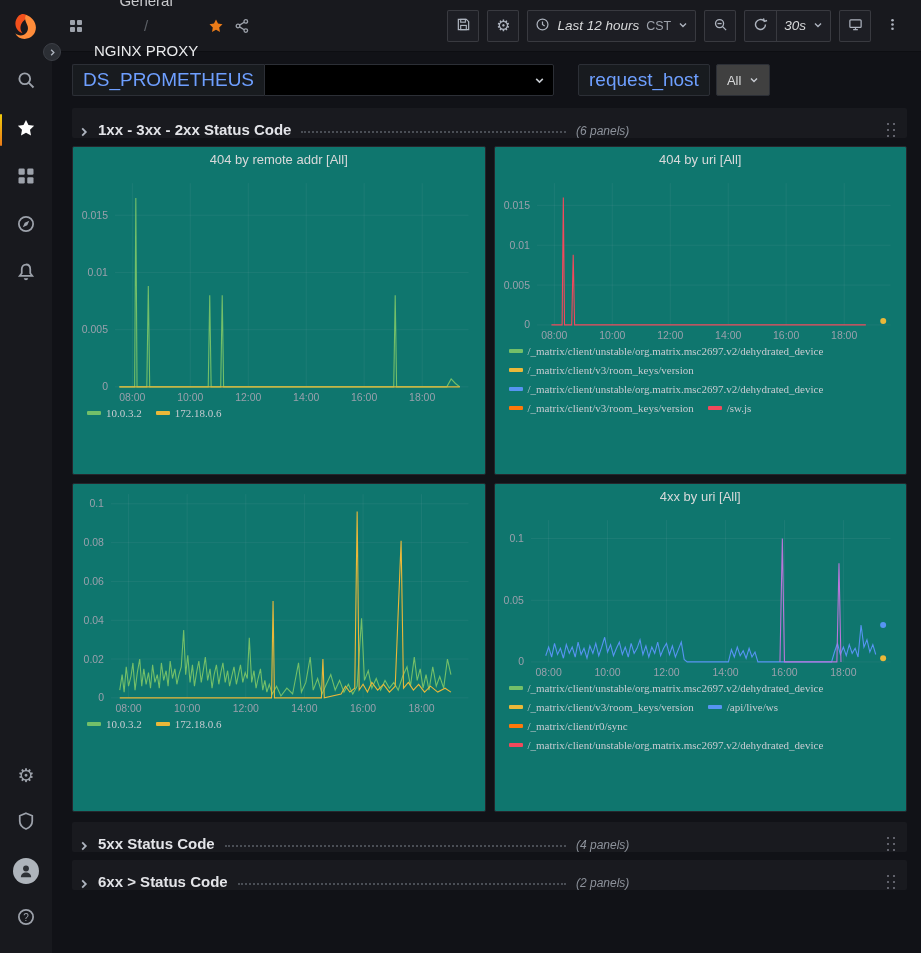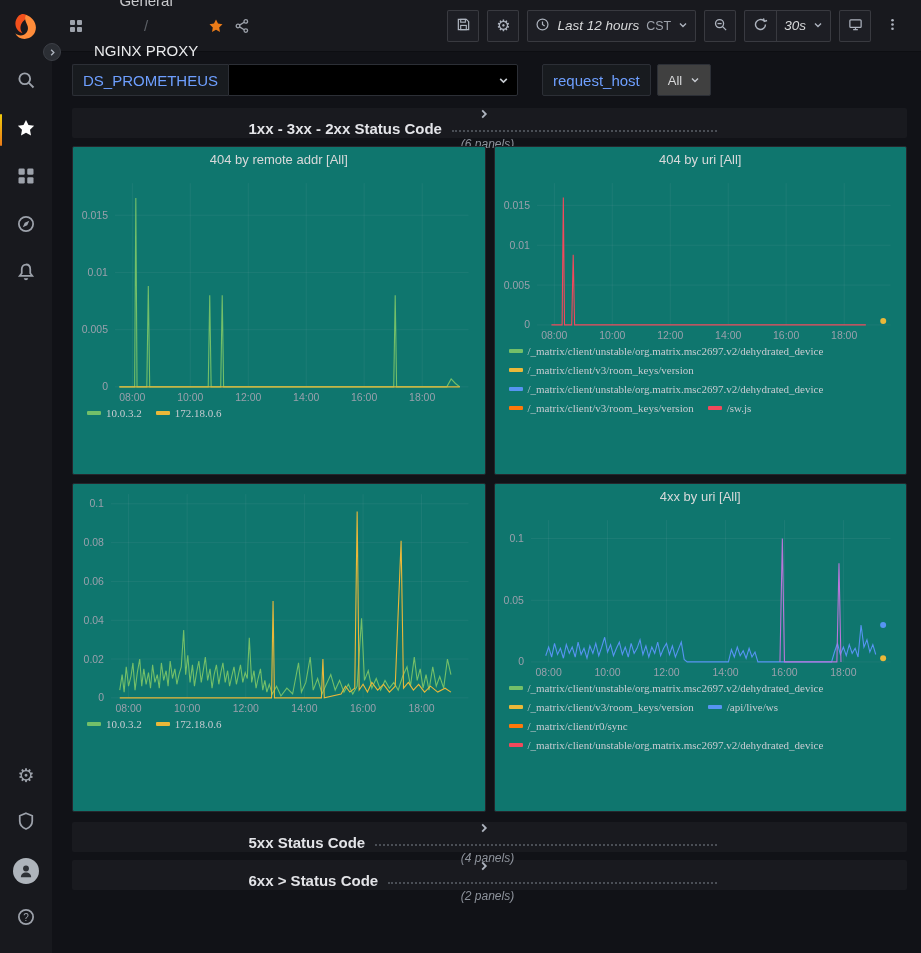--- a/index.html
+++ b/index.html
@@ -44,34 +44,34 @@
   .btn-group { display:inline-flex; }
   .btn-group .nbtn:first-child { border-radius:2px 0 0 2px; border-right:0; }
   .btn-group .nbtn:last-child { border-radius:0 2px 2px 0; }
 
   
   .scroll { flex:1; padding:12px 14px 0 20px; overflow:hidden; }
 
   
   .varrow { display:flex; align-items:center; margin-bottom:12px; }
   .varlabel { height:32px; display:flex; align-items:center; padding:0 10px; background:#181b1f;
-    border:1px solid #2c2f36; color:#6e9fff; font-size:15px; cursor:pointer; white-space:nowrap; }
+    border:1px solid #2c2f36; color:#6e9fff; font-size:19px; cursor:pointer; white-space:nowrap; }
   .varlabel.joined { border-radius:2px 0 0 2px; border-right:0; }
   .varlabel.alone { border-radius:2px; margin-left:24px; }
   .varselect { height:32px; width:290px; background:#000; border:1px solid #2c2f36;
     border-radius:0 2px 2px 0; display:flex; align-items:center; padding:0 8px; color:#d8d9da;
     cursor:pointer; }
   .varselect .chev { margin-left:auto; color:#c7cbd1; display:flex; }
   .varall { height:32px; margin-left:6px; display:flex; align-items:center; gap:8px; padding:0 10px;
     background:#404040; border:1px solid #2c2f36; border-radius:2px; color:#d8d9da; font-size:13px;
     cursor:pointer; }
 
   
-  .rowhead { height:30px; display:flex; align-items:center; background:rgba(204,204,220,0.045);
-    border-radius:2px; padding:0 10px 0 6px; margin-bottom:8px; cursor:pointer;flex-direction:column; }
+  .rowhead { height:30px; display:flex; align-items:flex-end; background:rgba(204,204,220,0.045);
+    border-radius:2px; padding:0 10px 0 6px; margin-bottom:8px; cursor:pointer; }
   .rowhead.expanded { background:transparent; }
   .rowchev { width:20px; color:#aeb4bf; display:flex; align-items:center; }
   .rowleft { display:flex; align-items:center; width:478px; }
   .rowtitle { font-size:15px; font-weight:700; color:#e3e4e8; white-space:nowrap; }
   .leader { flex:1; border-bottom:2px dotted #4a4e55; margin:0 10px; transform:translateY(2px); }
   .rowcount { font-size:12px; font-style:italic; color:#8d929b; white-space:nowrap; }
   .dragdots { margin-left:auto; width:13px; height:19px; cursor:grab;
     background-image:radial-gradient(rgba(204,204,220,0.4) 1.3px, transparent 1.3px);
     background-size:6px 6px; background-position:1px 2px; }
 

